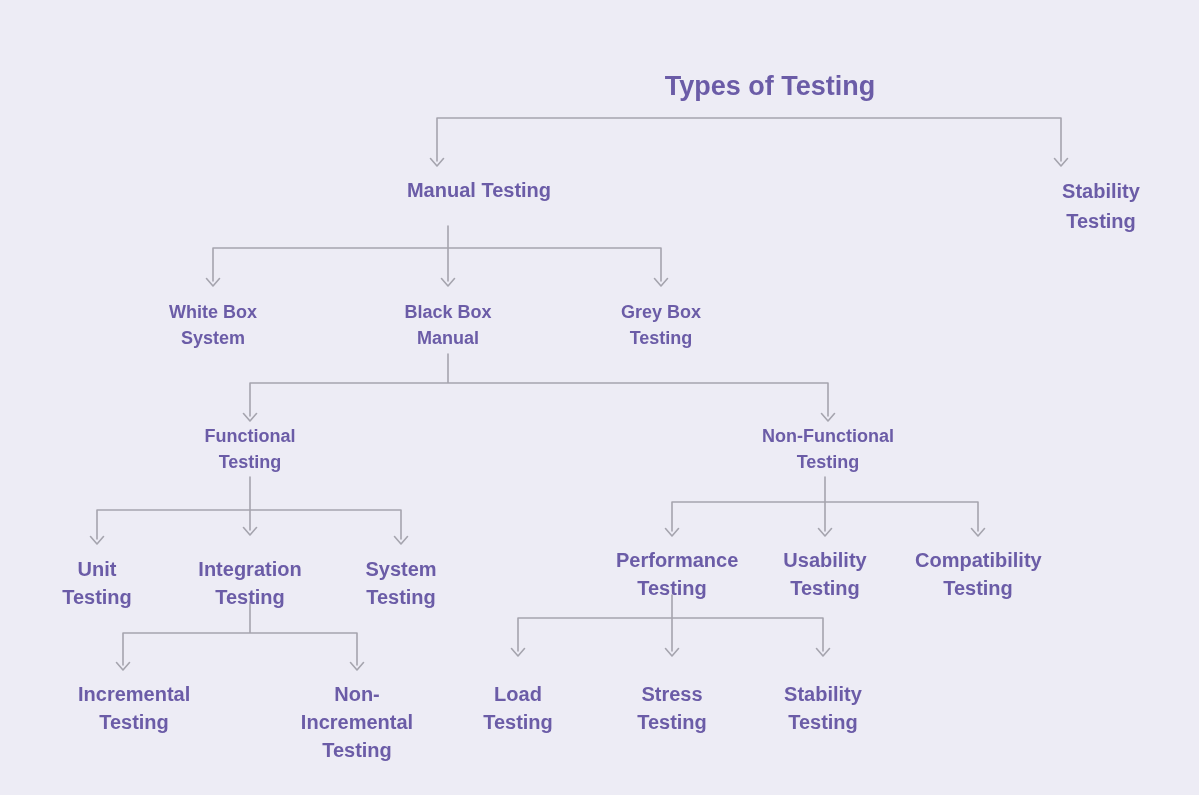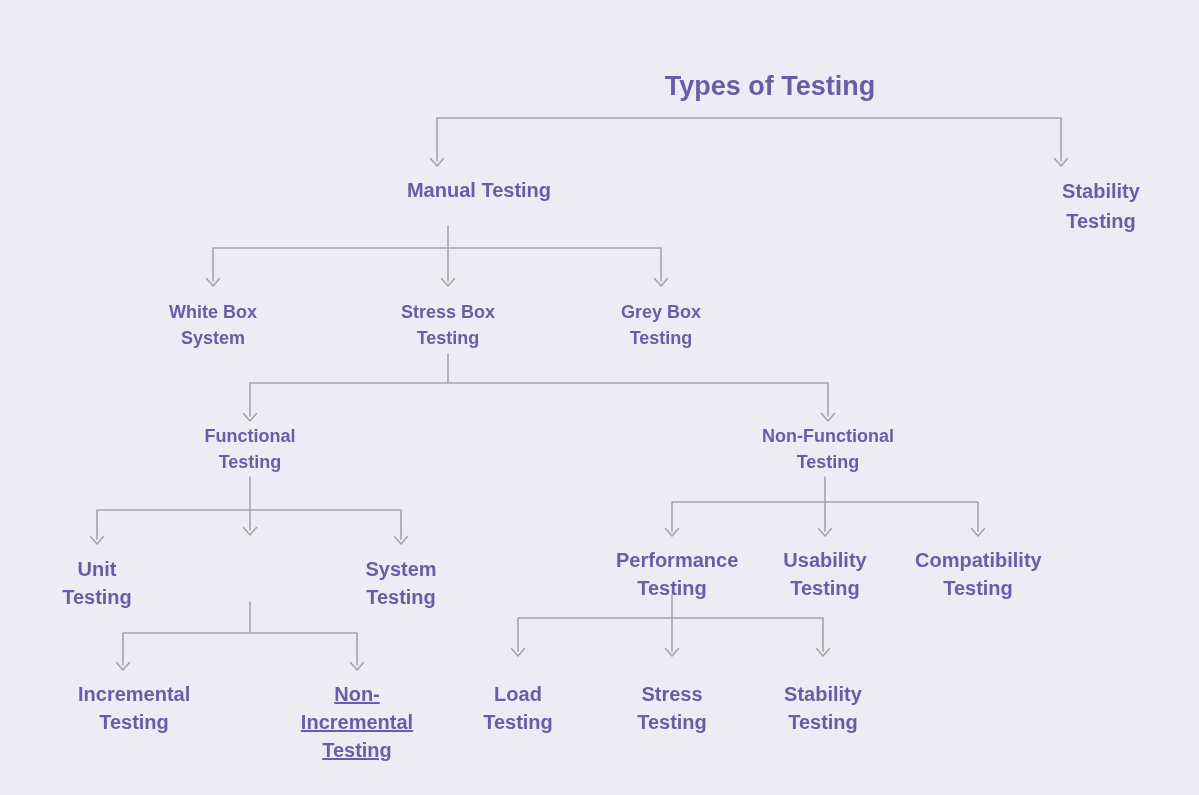--- a/index.html
+++ b/index.html
@@ -92,33 +92,34 @@
     <path d="M665.5 648.5 L672 656 L678.5 648.5"></path>
     <path d="M816.5 648.5 L823 656 L829.5 648.5"></path>
   </svg>
 
   <div class="title" style="left:770px; top:69px;">Types of Testing</div>
 
   <div class="node lvl2 nowrap" style="left:438px; top:175px;">Manual Testing</div>
   <div class="node lvl2" style="left:1060px; top:176px; width:130px;">Stability Testing</div>
 
   <div class="node lvl3" style="left:213px; top:300px; width:100px;">White Box System</div>
-  <div class="node lvl3" style="left:448px; top:300px; width:100px;">Stress Box Testing</div>
+  <div class="node lvl3" style="left:448px; top:300px; width:100px;">Black Box Manual</div>
   <div class="node lvl3" style="left:661px; top:300px; width:100px;">Grey Box Testing</div>
 
   <div class="node lvl3" style="left:250px; top:424px; width:112px;">Functional Testing</div>
   <div class="node lvl3" style="left:828px; top:424px; width:152px;">Non-Functional Testing</div>
 
   <div class="node lvl4" style="left:97px; top:555px; width:70px;">Unit Testing</div>
+  <div class="node lvl4" style="left:250px; top:555px; width:112px;">Integration Testing</div>
   <div class="node lvl4" style="left:401px; top:555px; width:90px;">System Testing</div>
 
   <div class="node lvl4" style="left:672px; top:546px; width:112px;">Performance Testing</div>
   <div class="node lvl4" style="left:825px; top:546px; width:92px;">Usability Testing</div>
   <div class="node lvl4" style="left:978px; top:546px; width:126px;">Compatibility Testing</div>
 
   <div class="node lvl4" style="left:134px; top:680px; width:112px;">Incremental Testing</div>
-  <div class="node lvl4" style="left:357px; top:680px; width:150px;text-decoration:underline;">Non-Incremental Testing</div>
+  <div class="node lvl4" style="left:357px; top:680px; width:150px;">Non-Incremental Testing</div>
 
   <div class="node lvl4" style="left:518px; top:680px; width:70px;">Load Testing</div>
   <div class="node lvl4" style="left:672px; top:680px; width:80px;">Stress Testing</div>
   <div class="node lvl4" style="left:823px; top:680px; width:86px;">Stability Testing</div>
 
 </div>
 
 </body></html>

